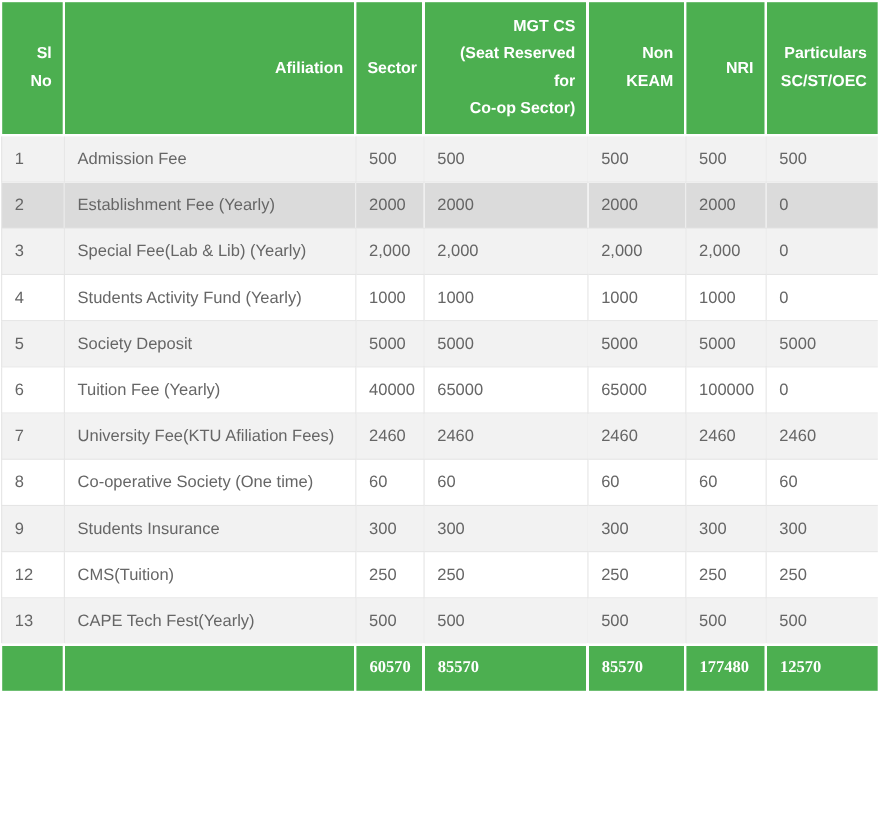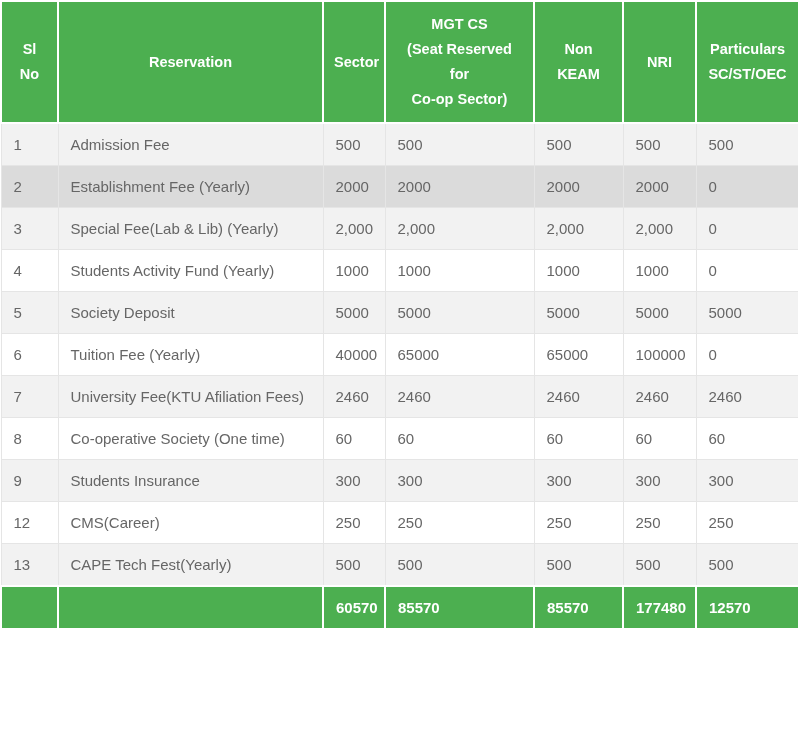--- a/index.html
+++ b/index.html
@@ -19,21 +19,21 @@
     table-layout:fixed;
     border-collapse:collapse;
     background:#fff;
   }
   table.fee-table th{
     background:var(--header-green);
     color:var(--header-text);
     font-size:14.5px;
     font-weight:bold;
     line-height:25px;
-    text-align:center;
+    text-align:right;
     vertical-align:middle;
     padding:10px 10px;
     border:2px solid #ffffff;
     white-space:pre-line;
     overflow:hidden;
   }
   table.fee-table td{
     font-size:15px;
     line-height:21px;
     color:var(--body-text);
@@ -45,41 +45,42 @@
   }
   tr.stripe-odd td{background:var(--row-light);}
   tr.stripe-even td{background:var(--row-white);}
   tr.row-highlight td{background:var(--row-highlight);}
   tfoot tr.total-row td{
     background:var(--header-green);
     color:#ffffff;
     font-weight:bold;
     font-size:15px;
     border:2px solid #ffffff;
+    font-family:Liberation Serif, serif;
   }
 </style>
 </head>
 <body>
 
 <div class="page">
   <table class="fee-table">
     <colgroup>
       <col style="width:57px">
       <col style="width:265px">
       <col style="width:62px">
       <col style="width:149px">
       <col style="width:89px">
       <col style="width:73px">
       <col style="width:103px">
     </colgroup>
     <thead>
       <tr>
         <th>Sl
 No</th>
-        <th>Reservation</th>
+        <th>Afiliation</th>
         <th>Sector</th>
         <th>MGT CS
 (Seat Reserved
 for
 Co-op Sector)</th>
         <th>Non
 KEAM</th>
         <th>NRI</th>
         <th>Particulars
 SC/ST/OEC</th>
@@ -162,21 +163,21 @@
           <td>9</td>
           <td>Students Insurance</td>
           <td>300</td>
           <td>300</td>
           <td>300</td>
           <td>300</td>
           <td>300</td>
         </tr>
         <tr class="stripe-even">
           <td>12</td>
-          <td>CMS(Career)</td>
+          <td>CMS(Tuition)</td>
           <td>250</td>
           <td>250</td>
           <td>250</td>
           <td>250</td>
           <td>250</td>
         </tr>
         <tr class="stripe-odd">
           <td>13</td>
           <td>CAPE Tech Fest(Yearly)</td>
           <td>500</td>

